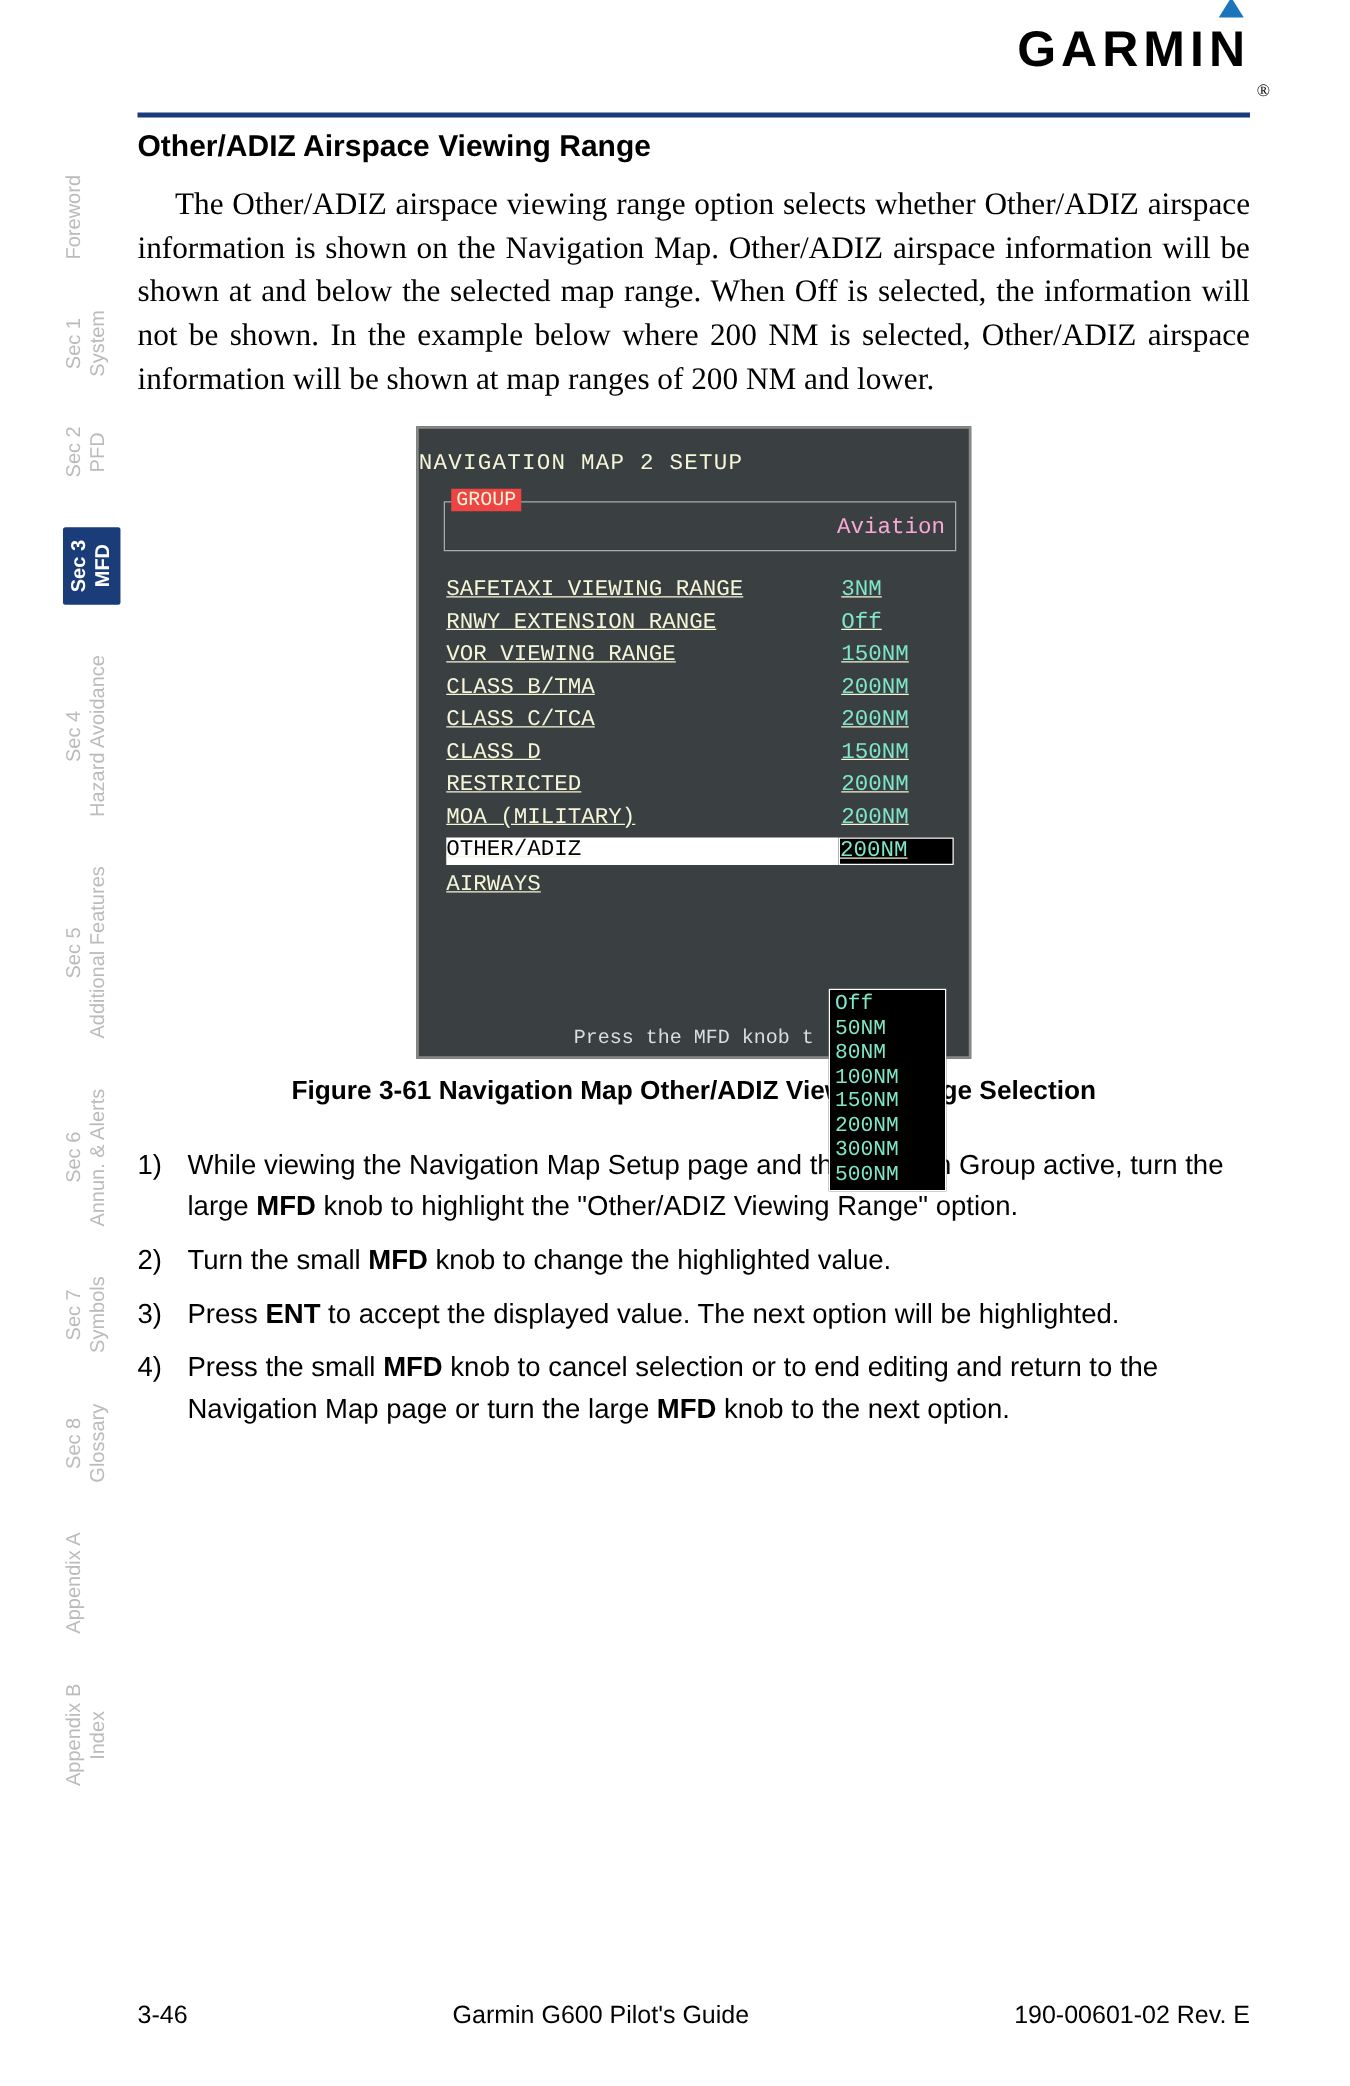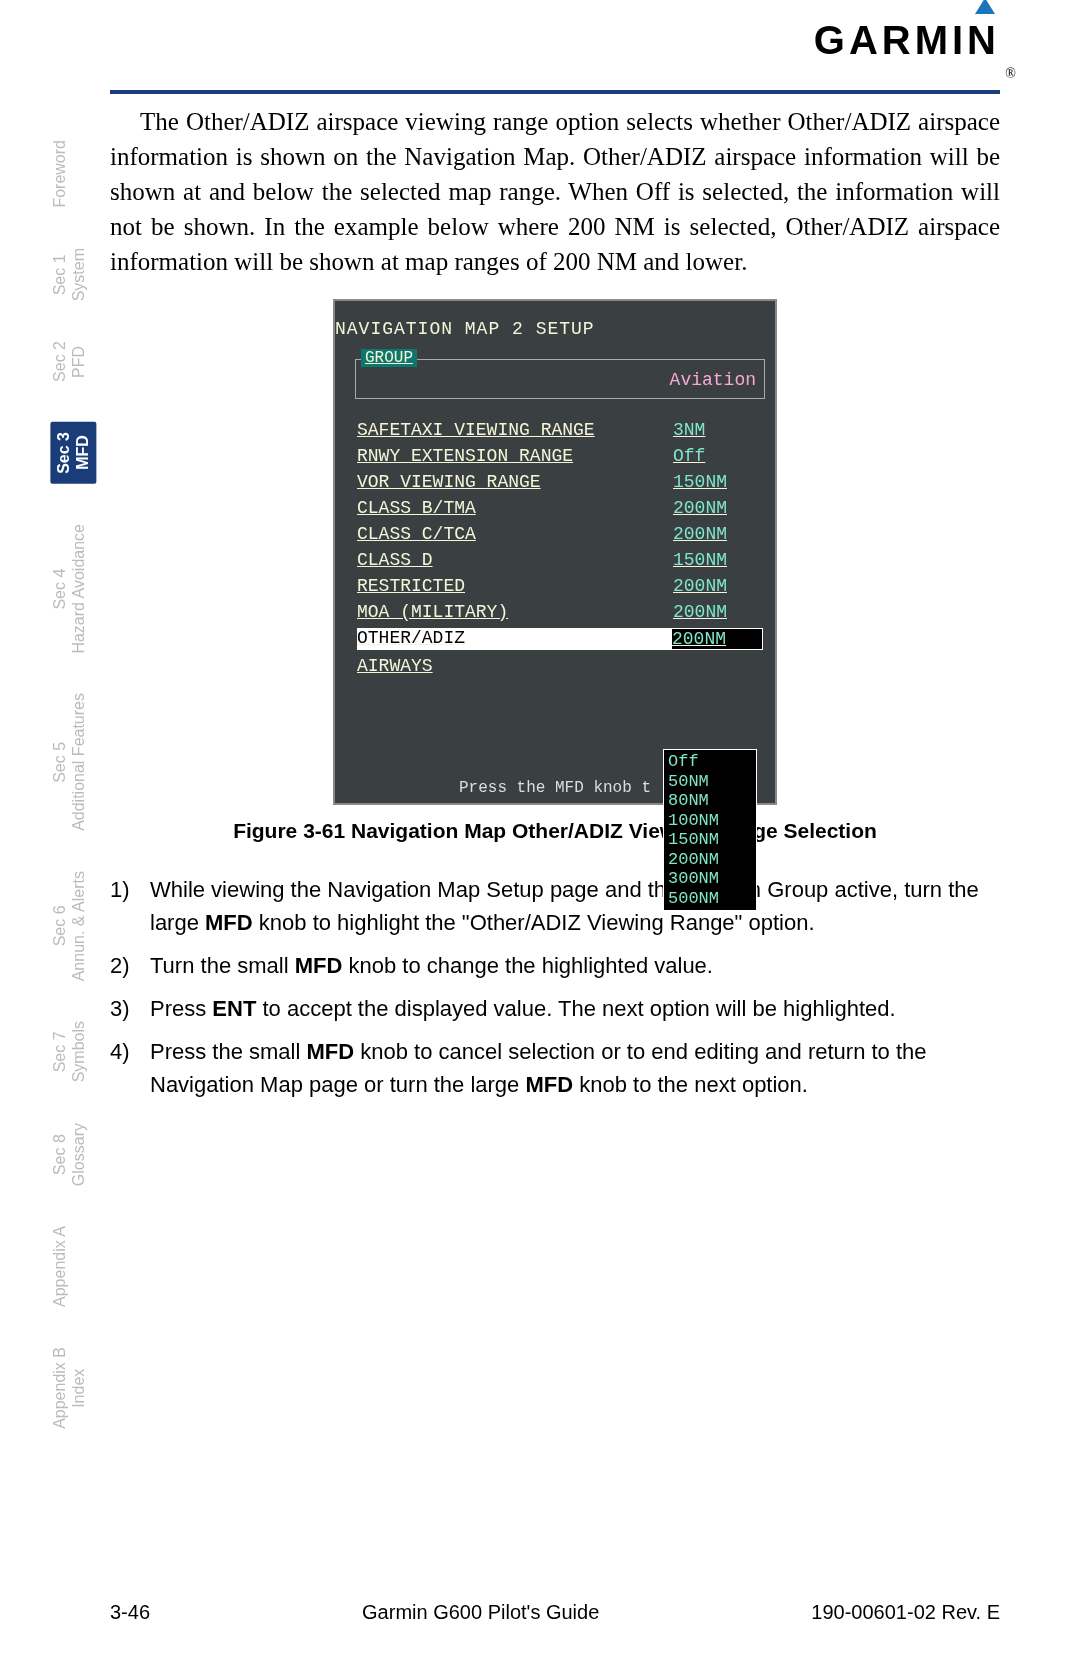--- a/index.html
+++ b/index.html
@@ -77,24 +77,23 @@
     letter-spacing: 1px;
   }
   .group-label-pos {
     position: relative;
     margin: 2px 10px 0 20px;
   }
   .group-label {
     position: absolute;
     top: -10px;
     left: 6px;
-    background: #0f766e;
+    background: #ef4444;
     padding: 0 4px;
     font-size: 16px;
-    text-decoration: underline;
   }
   .group-box {
     border: 1px solid #aaa;
     margin: 0;
     padding: 10px 8px 8px 8px;
     color: #f9a8d4;
     text-align: right;
   }
   .settings {
     margin: 18px 12px 0 22px;
@@ -224,20 +223,21 @@
     <div class="tab"><span>Sec 5</span><br><span>Additional Features</span></div>
     <div class="tab"><span>Sec 6</span><br><span>Annun. &amp; Alerts</span></div>
     <div class="tab"><span>Sec 7</span><br><span>Symbols</span></div>
     <div class="tab"><span>Sec 8</span><br><span>Glossary</span></div>
     <div class="tab"><span>Appendix A</span></div>
     <div class="tab"><span>Appendix B</span><br><span>Index</span></div>
   </div>
 
   <hr class="hr-line">
 
+  <div class="section-heading">Other/ADIZ Airspace Viewing Range</div>
   <p class="body-text">The Other/ADIZ airspace viewing range option selects whether Other/ADIZ airspace information is shown on the Navigation Map. Other/ADIZ airspace information will be shown at and below the selected map range. When Off is selected, the information will not be shown. In the example below where 200 NM is selected, Other/ADIZ airspace information will be shown at map ranges of 200 NM and lower.</p>
 
   <div class="figure-wrap">
     <div class="mfd-screen">
       <div class="mfd-title">NAVIGATION MAP 2 SETUP</div>
       <div class="group-label-pos">
         <div class="group-label">GROUP</div>
         <div class="group-box">Aviation</div>
       </div>
       <div class="settings">

